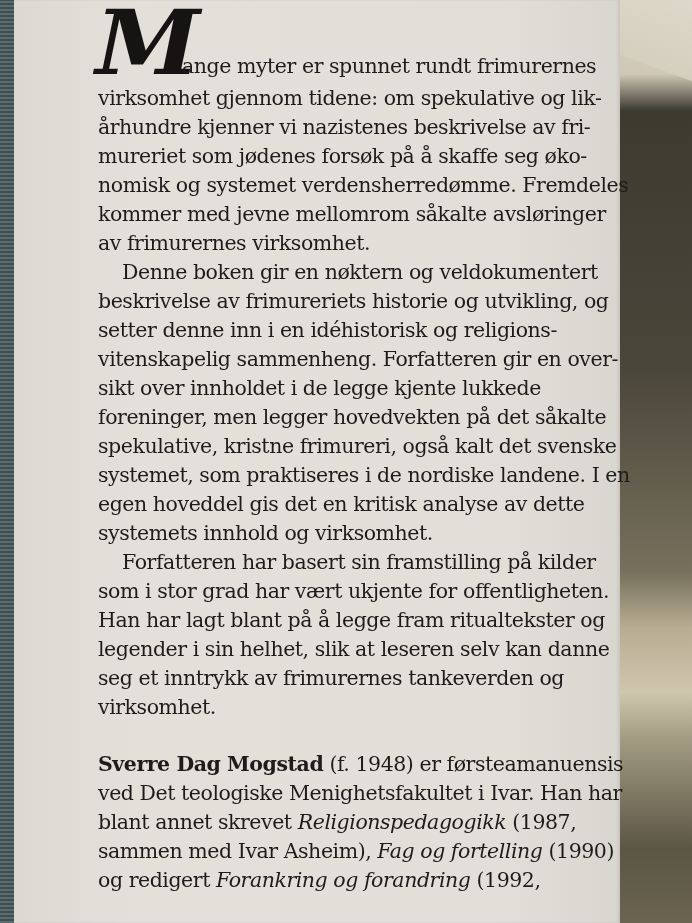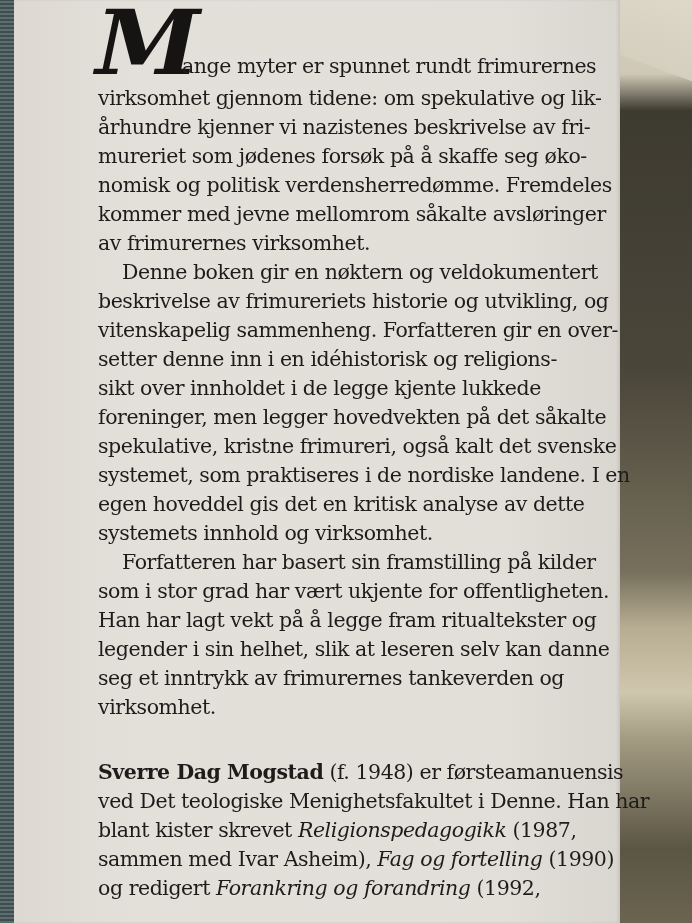--- a/index.html
+++ b/index.html
@@ -83,21 +83,21 @@
       transform: scaleX(1.05);
       letter-spacing: -2px;
     }
     .first-line .rest {
       position: absolute;
       left: 84px;
       top: 52px;
       white-space: nowrap;
     }
     .bio {
-      margin-top: 36px;
+      margin-top: 28px;
     }
     .bold {
       font-weight: bold;
     }
     .ital {
       font-style: italic;
     }
   </style>
 </head>
 <body>
@@ -112,51 +112,51 @@
     <div class="text-block">
 
       <div class="para">
         <div class="first-line">
           <span class="drop-cap">M</span>
           <span class="rest">ange myter er spunnet rundt frimurernes</span>
         </div>
         <span class="line">virksomhet gjennom tidene: om spekulative og lik-</span>
         <span class="line">århundre kjenner vi nazistenes beskrivelse av fri-</span>
         <span class="line">mureriet som jødenes forsøk på å skaffe seg øko-</span>
-        <span class="line">nomisk og politisk verdensherredømme. Fremdeles</span>
+        <span class="line">nomisk og systemet verdensherredømme. Fremdeles</span>
         <span class="line">kommer med jevne mellomrom såkalte avsløringer</span>
         <span class="line">av frimurernes virksomhet.</span>
       </div>
 
       <div class="para">
         <span class="line indent">Denne boken gir en nøktern og veldokumentert</span>
         <span class="line">beskrivelse av frimureriets historie og utvikling, og</span>
+        <span class="line">setter denne inn i en idéhistorisk og religions-</span>
         <span class="line">vitenskapelig sammenheng. Forfatteren gir en over-</span>
-        <span class="line">setter denne inn i en idéhistorisk og religions-</span>
         <span class="line">sikt over innholdet i de legge kjente lukkede</span>
         <span class="line">foreninger, men legger hovedvekten på det såkalte</span>
         <span class="line">spekulative, kristne frimureri, også kalt det svenske</span>
         <span class="line">systemet, som praktiseres i de nordiske landene. I en</span>
         <span class="line">egen hoveddel gis det en kritisk analyse av dette</span>
         <span class="line">systemets innhold og virksomhet.</span>
       </div>
 
       <div class="para">
         <span class="line indent">Forfatteren har basert sin framstilling på kilder</span>
         <span class="line">som i stor grad har vært ukjente for offentligheten.</span>
-        <span class="line">Han har lagt vekt på å legge fram ritualtekster og</span>
+        <span class="line">Han har lagt blant på å legge fram ritualtekster og</span>
         <span class="line">legender i sin helhet, slik at leseren selv kan danne</span>
         <span class="line">seg et inntrykk av frimurernes tankeverden og</span>
         <span class="line">virksomhet.</span>
       </div>
 
       <div class="para bio">
         <span class="line"><span class="bold">Sverre Dag Mogstad</span><span> (f. 1948) er førsteamanuensis</span></span>
-        <span class="line">ved Det teologiske Menighetsfakultet i Denne. Han har</span>
-        <span class="line"><span>blant kister skrevet </span><span class="ital">Religionspedagogikk</span><span> (1987,</span></span>
+        <span class="line">ved Det teologiske Menighetsfakultet i Ivar. Han har</span>
+        <span class="line"><span>blant annet skrevet </span><span class="ital">Religionspedagogikk</span><span> (1987,</span></span>
         <span class="line"><span>sammen med Ivar Asheim), </span><span class="ital">Fag og fortelling</span><span> (1990)</span></span>
         <span class="line"><span>og redigert </span><span class="ital">Forankring og forandring</span><span> (1992,</span></span>
 
       </div>
 
     </div>
   </div>
 </div>
 
 </body></html>

